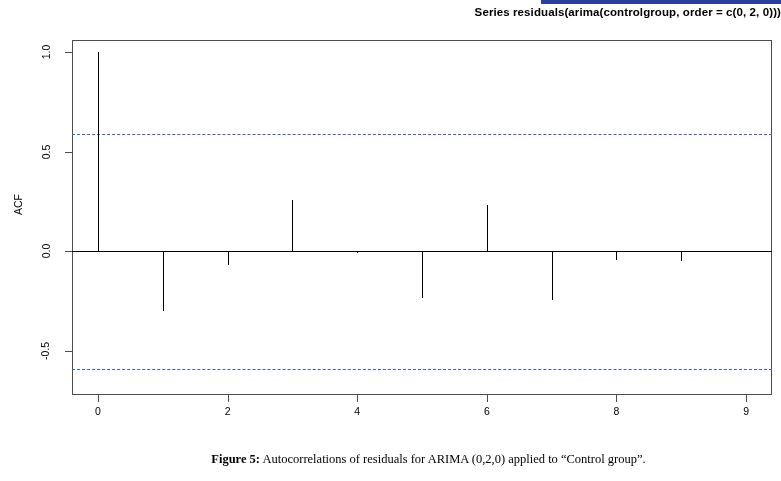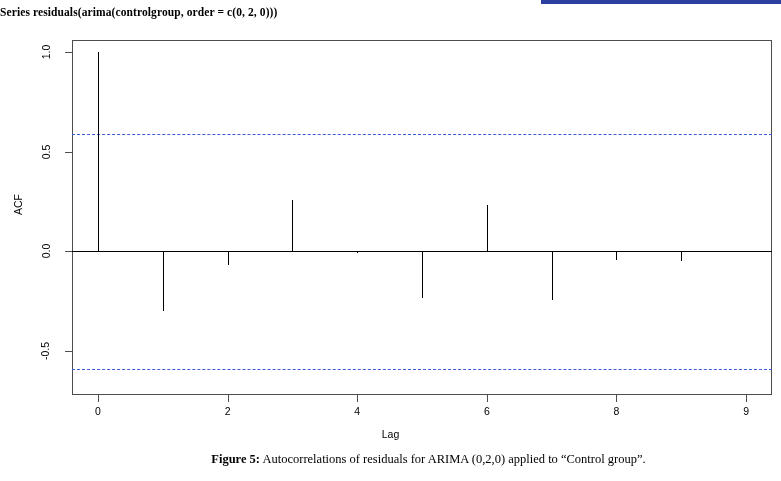--- a/index.html
+++ b/index.html
@@ -18,22 +18,22 @@
   #page {
     position: relative;
     width: 781px;
     height: 481px;
   }
   .chart-title {
     position: absolute;
     left: 0;
     top: 6px;
     width: 781px;
-    text-align: left;
-    font-family: Liberation Serif, serif;
+    text-align: right;
+    font-family: Liberation Sans, sans-serif;
     font-weight: bold;
     font-size: 11.5px;
     letter-spacing: 0.1px;
     white-space: nowrap;
   }
   .plot-area {
     position: absolute;
     left: 72px;
     top: 40px;
     width: 700px;
@@ -209,19 +209,18 @@
       <div class="xtick" style="left: 285px;"></div>
       <div class="xtick-lab" style="left: 285.185px;">4</div>
       <div class="xtick" style="left: 415px;"></div>
       <div class="xtick-lab" style="left: 414.815px;">6</div>
       <div class="xtick" style="left: 544px;"></div>
       <div class="xtick-lab" style="left: 544.444px;">8</div>
       <div class="xtick" style="left: 674px;"></div>
       <div class="xtick-lab" style="left: 674.074px;">9</div>
     </div>
 
-  <div class="axis-x-title">Lag</div>
 
   <div class="caption">
     <b>Figure 5:</b><span> Autocorrelations of residuals for ARIMA (0,2,0) applied to “Control group”.</span>
   </div>
 
 </div>
 
 </body></html>

